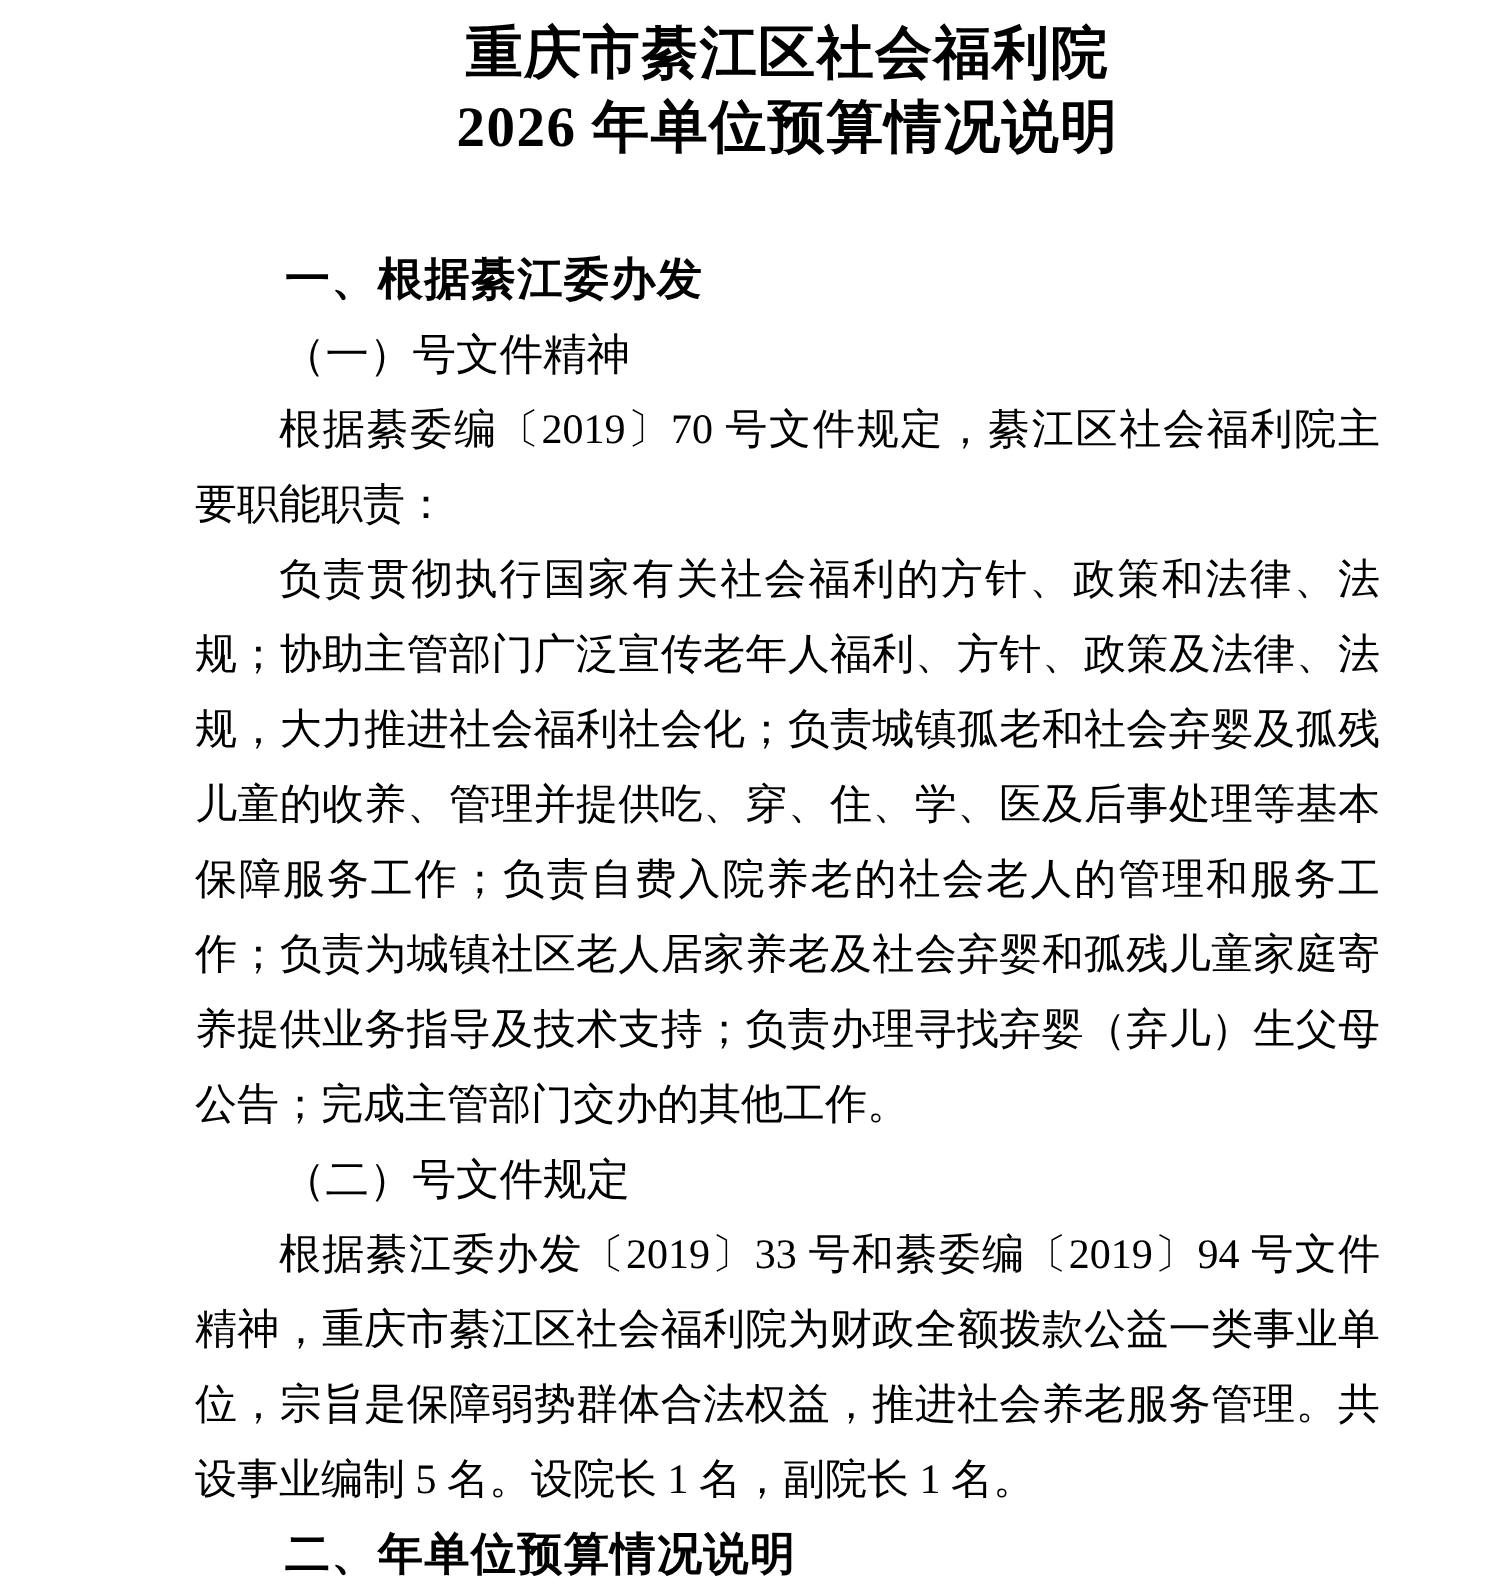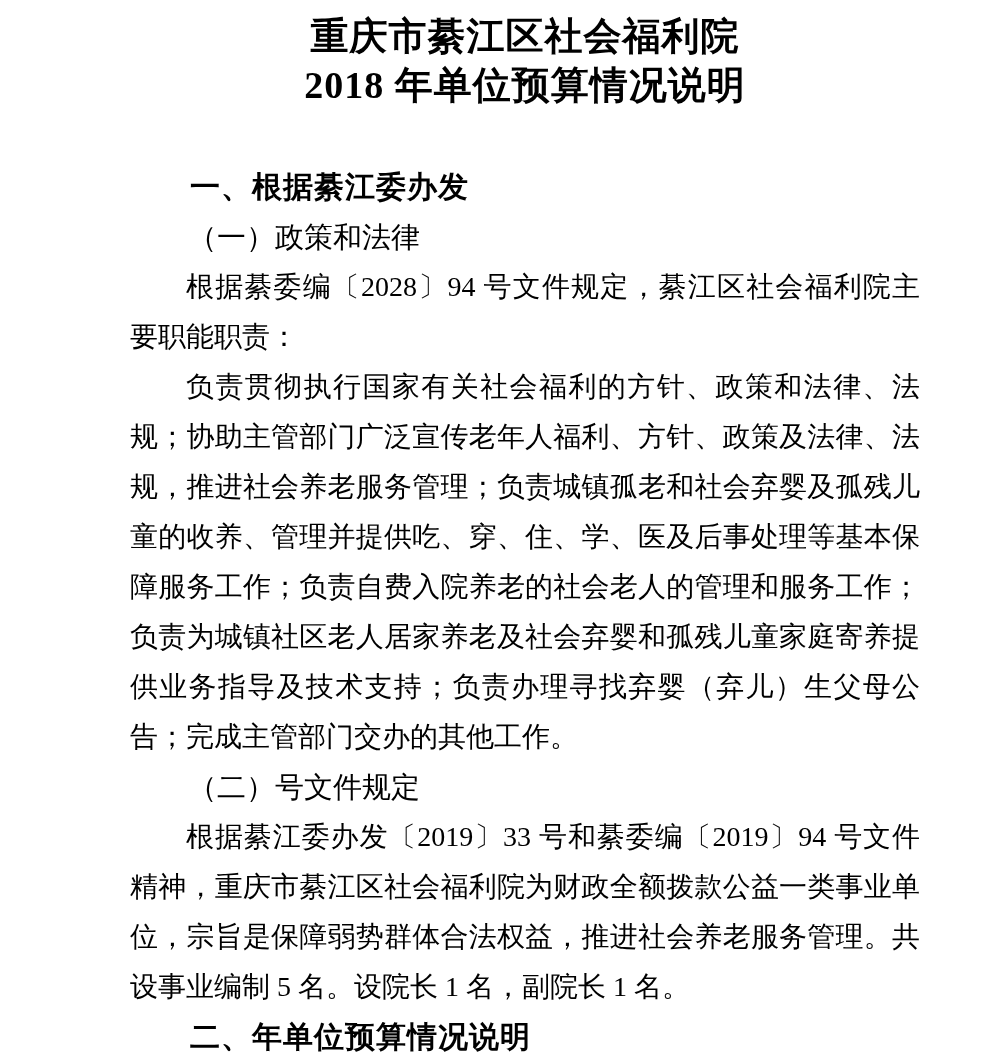--- a/index.html
+++ b/index.html
@@ -60,32 +60,32 @@
     font-family: "Liberation Serif", serif;
   }
 </style>
 </head>
 <body>
 
 <div class="page">
 
   <h1 class="doc-title">
     <span class="title-line">重庆市綦江区社会福利院</span>
-    <span class="title-line">2018 年单位预算情况说明</span>
+    <span class="title-line">2026 年单位预算情况说明</span>
   </h1>
 
   <div class="doc-body">
 
     <h2 class="h-major">一、根据綦江委办发</h2>
 
-    <h3 class="h-sub">（一）政策和法律</h3>
+    <h3 class="h-sub">（一）号文件精神</h3>
 
-    <p class="para">根据綦委编〔2028〕94 号文件规定，綦江区社会福利院主要职能职责：</p>
+    <p class="para">根据綦委编〔2019〕70 号文件规定，綦江区社会福利院主要职能职责：</p>
 
-    <p class="para">负责贯彻执行国家有关社会福利的方针、政策和法律、法规；协助主管部门广泛宣传老年人福利、方针、政策及法律、法规，推进社会养老服务管理；负责城镇孤老和社会弃婴及孤残儿童的收养、管理并提供吃、穿、住、学、医及后事处理等基本保障服务工作；负责自费入院养老的社会老人的管理和服务工作；负责为城镇社区老人居家养老及社会弃婴和孤残儿童家庭寄养提供业务指导及技术支持；负责办理寻找弃婴（弃儿）生父母公告；完成主管部门交办的其他工作。</p>
+    <p class="para">负责贯彻执行国家有关社会福利的方针、政策和法律、法规；协助主管部门广泛宣传老年人福利、方针、政策及法律、法规，大力推进社会福利社会化；负责城镇孤老和社会弃婴及孤残儿童的收养、管理并提供吃、穿、住、学、医及后事处理等基本保障服务工作；负责自费入院养老的社会老人的管理和服务工作；负责为城镇社区老人居家养老及社会弃婴和孤残儿童家庭寄养提供业务指导及技术支持；负责办理寻找弃婴（弃儿）生父母公告；完成主管部门交办的其他工作。</p>
 
     <h3 class="h-sub">（二）号文件规定</h3>
 
     <p class="para">根据綦江委办发〔2019〕33 号和綦委编〔2019〕94 号文件精神，重庆市綦江区社会福利院为财政全额拨款公益一类事业单位，宗旨是保障弱势群体合法权益，推进社会养老服务管理。共设事业编制 5 名。设院长 1 名，副院长 1 名。</p>
 
     <h2 class="h-major">二、年单位预算情况说明</h2>
 
   </div>
 </div>
 

